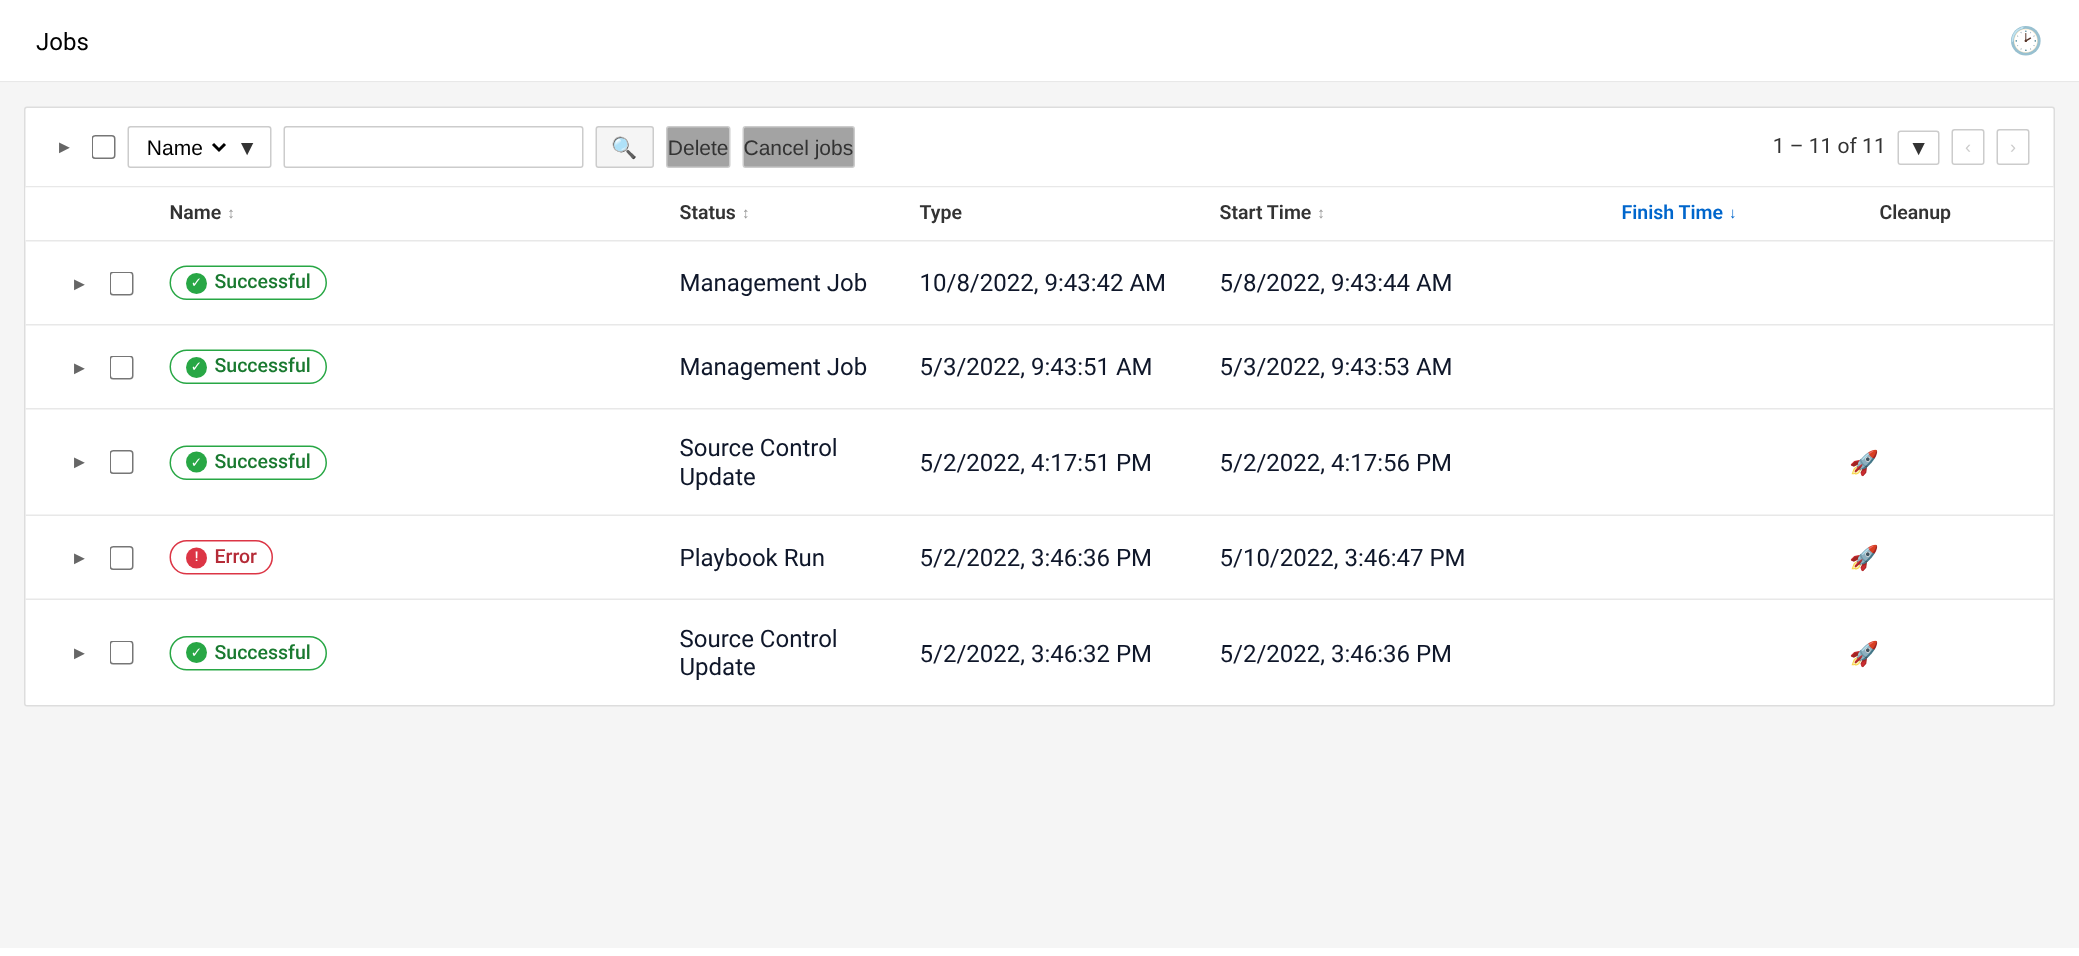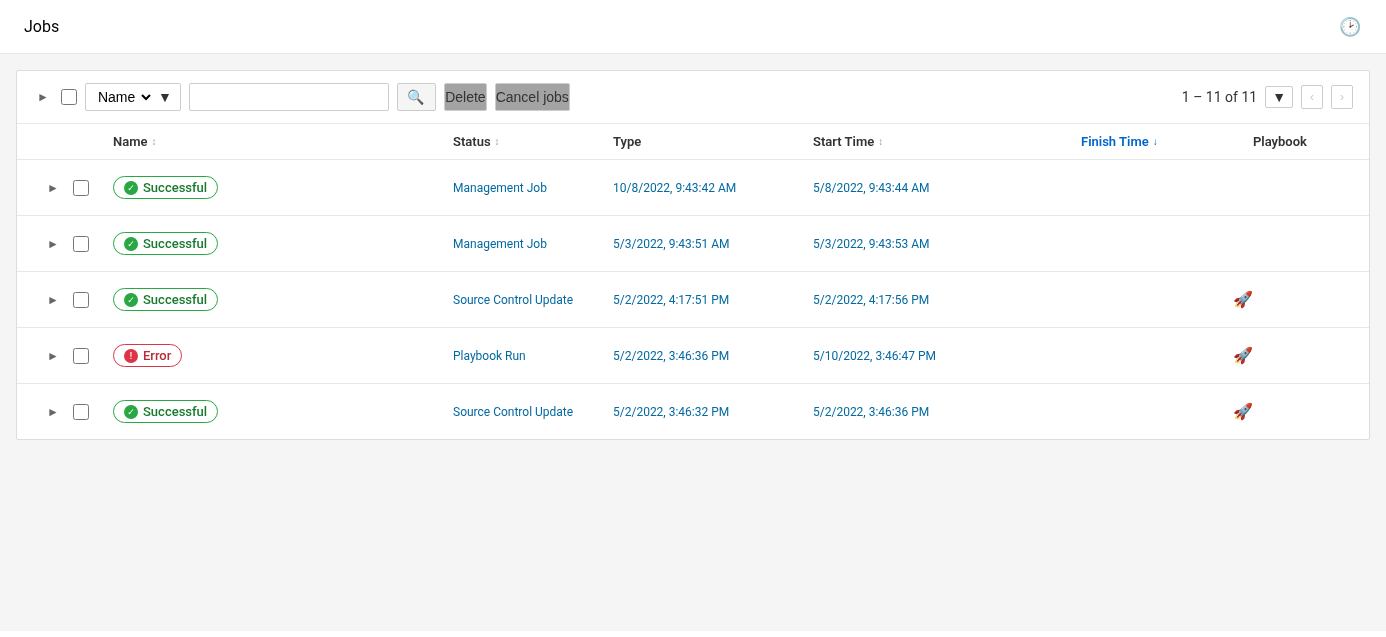--- a/index.html
+++ b/index.html
@@ -251,21 +251,21 @@
       justify-content: flex-end;
       gap: 8px;
     }
 
     .rocket-icon {
       color: #555;
       font-size: 16px;
       cursor: pointer;
     }
 
-    .col-type, .col-start, .col-finish, .col-actions { font-size: 12px; color: #0369a1; }
+    .col-type, .col-start, .col-finish, .col-actions { font-size: 16px; color: #0f172a; }
   </style>
 </head>
 <body>
 
 <div class="page-header">
   <span class="page-title">Jobs</span>
   <span class="history-icon">🕑</span>
 </div>
 
 <div class="main-content">
@@ -318,21 +318,21 @@
       </div>
       <div class="col-header">
         <span>Start Time</span>
         <span class="sort-icon">↕</span>
       </div>
       <div class="col-header active">
         <span>Finish Time</span>
         <span class="sort-icon active">↓</span>
       </div>
       <div class="col-header">
-        <span>Playbook</span>
+        <span>Cleanup</span>
       </div>
     </div>
 
     <div id="table-body">
         <div class="table-row">
     <button class="row-expand">►</button>
     <input type="checkbox" class="row-checkbox" style="">
     <div>
       <span class="status-badge status-successful">
         <span class="status-icon-success">✓</span>

